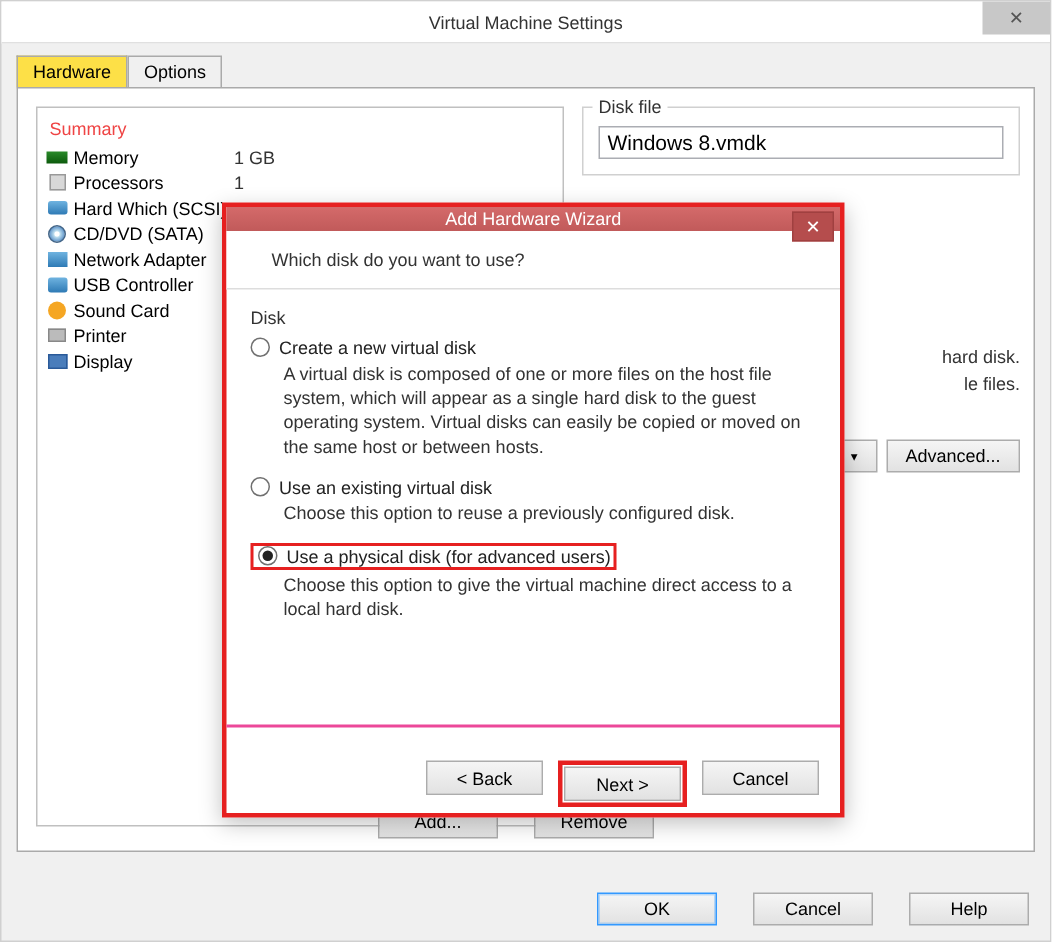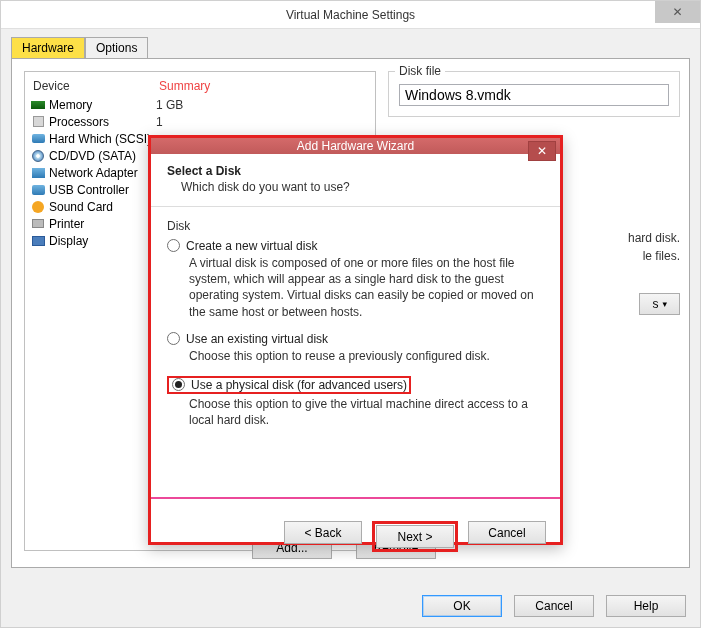--- a/index.html
+++ b/index.html
@@ -36,21 +36,21 @@
 .right-text { color: #333; margin: 4px 0; }
 .right-btns { display: flex; gap: 6px; margin-top: 6px; }
 .btn { height: 22px; padding: 0 12px; border: 1px solid #acacac; background: linear-gradient(#f5f5f5,#e2e2e2); cursor: pointer; }
 .dropbtn { display: flex; align-items: center; }
 .dropbtn::after { content: "▾"; margin-left: 4px; font-size: 9px; }
 
 
 .lower-btns { position: absolute; bottom: 8px; left: 240px; display: flex; gap: 24px; }
 .lower-btns .btn { width: 80px; }
 
-.footer-btns { position: absolute; bottom: 10px; right: 14px; display: flex; gap: 12px; }
+.footer-btns { position: absolute; bottom: 10px; right: 14px; display: flex; gap: 24px; }
 .footer-btns .btn { width: 80px; }
 .btn.primary { border: 1px solid #3399ff; box-shadow: inset 0 0 0 1px rgba(51,153,255,.3); }
 
 
 .wizard { position: absolute; top: 135px; left: 148px; width: 415px; height: 410px; border: 3px solid #e62020; background: #fff; box-shadow: 0 4px 14px rgba(0,0,0,0.25); }
 .wizard-titlebar { height: 16px; background: linear-gradient(#d46a6a,#c15a5a); display: flex; align-items: center; justify-content: center; position: relative; }
 .wizard-title { color: #fff; font-size: 12px; }
 .wizard-close { position: absolute; right: 4px; top: 3px; width: 28px; height: 20px; background: #b54d4d; color: #fff; display: flex; align-items: center; justify-content: center; cursor: pointer; font-size: 12px; border: 1px solid #a04040; }
 .wizard-header { padding: 10px 16px 12px; border-bottom: 1px solid #ddd; background: #fff; }
 .wizard-header .h1 { font-weight: bold; color: #222; }
@@ -92,21 +92,20 @@
       </div>
   </div>
   <div class="main-body">
     <div class="tabs">
       <div class="tab">Hardware</div>
       <div class="tab inactive">Options</div>
     </div>
     <div class="tab-content">
       <div class="device-panel">
         <div class="device-header">
-          <div class="dev-col1">Device</div>
           <div class="dev-col2">Summary</div>
         </div>
         <div class="device-row">
             <span class="icon">
               <span class="ic-mem"></span>
             </span>
             <span class="dev-name">Memory</span>
             <span class="dev-summary">1 GB</span>
           </div>
         <div class="device-row">
@@ -166,20 +165,21 @@
           <span class="group-title">Disk file</span>
           <input class="disk-file-input" value="Windows 8.vmdk" style="">
         </div>
         <div style="height:100px"></div>
         <div class="right-text" style="text-align:right">hard disk.</div>
         <div class="right-text" style="text-align:right">le files.</div>
         <div class="right-btns" style="justify-content:flex-end; margin-top:30px">
           <button class="btn dropbtn">
               <span>s</span>
             </button>
+          <button class="btn">Advanced...</button>
         </div>
       </div>
 
       <div class="lower-btns">
         <button class="btn">Add...</button>
         <button class="btn">Remove</button>
       </div>
     </div>
   </div>
 
@@ -191,21 +191,20 @@
 </div>
 
 <div class="wizard">
   <div class="wizard-titlebar">
     <span class="wizard-title">Add Hardware Wizard</span>
     <div class="wizard-close">
         <span>✕</span>
       </div>
   </div>
   <div class="wizard-header">
-    <div class="h1">Select a Disk</div>
     <div class="h2">Which disk do you want to use?</div>
   </div>
   <div class="wizard-body">
     <div class="section-label">Disk</div>
 
     <div class="radio-row">
       <span class="radio-circle"></span>
       <span class="radio-label">Create a new virtual disk</span>
     </div>
     <div class="radio-desc">A virtual disk is composed of one or more files on the host file system, which will appear as a single hard disk to the guest operating system. Virtual disks can easily be copied or moved on the same host or between hosts.</div>

